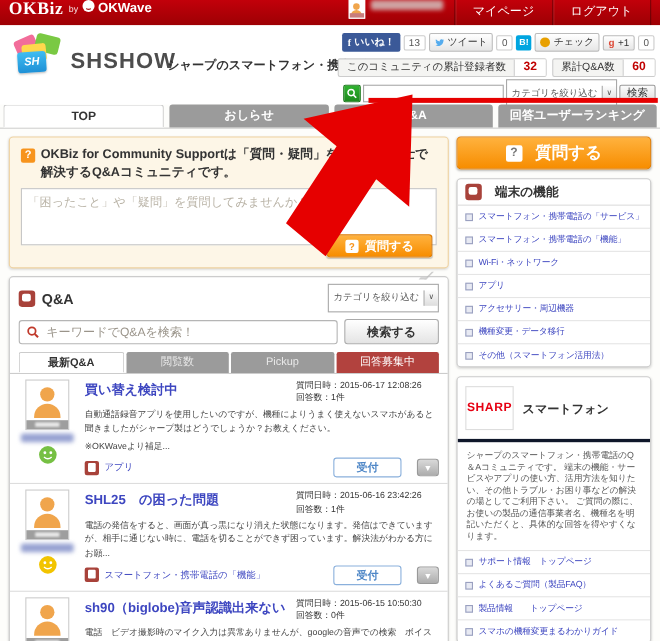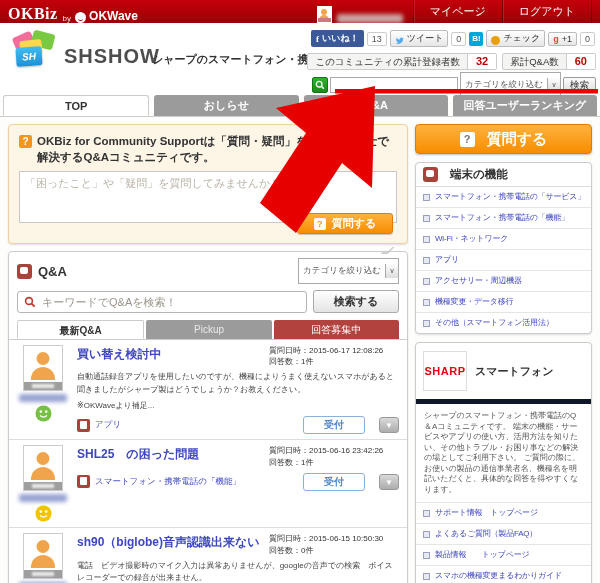--- a/index.html
+++ b/index.html
@@ -1,21 +1,21 @@
 <!DOCTYPE html>
 <html><head>
 <meta charset="utf-8">
 <style>
   *{margin:0;padding:0;box-sizing:border-box}
   html,body{width:600px;height:583px;overflow:hidden;background:#fff}
   .page{position:relative;width:600px;height:583px;overflow:hidden;background:#fdfdfb;
         font-family:"Liberation Sans","DejaVu Sans",sans-serif;color:#333}
 
   
-  .topbar{height:23px;background:linear-gradient(#c2000a,#9d0004);display:flex;align-items:flex-end;
+  .topbar{height:23px;background:linear-gradient(#c2000a,#9d0004);display:flex;align-items:flex-start;
           padding:0 8px;color:#fff}
   .logo-okbiz{font-family:"Liberation Serif","DejaVu Serif",serif;font-size:16px;font-weight:bold;letter-spacing:.5px}
   .logo-by{font-size:8px;margin:4px 4px 0 5px;opacity:.9}
   .okwave-circle{width:11px;height:11px;border-radius:50%;background:#fff;margin-right:3px;position:relative}
   .okwave-circle:after{content:"";position:absolute;left:3px;top:5px;width:5px;height:3px;
         border-bottom:1.5px solid #a00004;border-radius:50%}
   .logo-okwave{font-size:12px;font-weight:bold}
   .topbar-spacer{flex:1}
   .tb-avatar{width:15px;height:17px;background:#fff;border:1px solid #fff;position:relative;margin-right:5px}
   .tb-avatar .av-head{position:absolute;top:2px;left:50%;transform:translateX(-50%);width:6px;height:6px;border-radius:50%;background:#f0a54c}
@@ -37,21 +37,21 @@
              transform:rotate(-4deg);color:#fff;font-weight:bold;font-style:italic;font-size:10px;
              text-align:center;line-height:19px;box-shadow:0 1px 2px rgba(0,0,0,.25)}
   .site-name{position:absolute;left:64px;top:22px;font-size:20px;font-weight:bold;color:#4d4d4d;letter-spacing:1px}
   .tagline{position:absolute;left:152px;top:29px;font-size:11px;font-weight:bold;color:#333;white-space:nowrap}
 
   .social{position:absolute;right:5px;top:7px;display:flex;align-items:center;gap:3px;font-size:9px;white-space:nowrap}
   .btn-fb{background:#3b5998;color:#fff;border-radius:2px;padding:2px 5px;display:flex;align-items:center;gap:3px;font-weight:bold}
   .fb-f{font-family:"Liberation Serif",serif;font-weight:bold}
   .cnt{border:1px solid #ccc;background:#fff;color:#555;padding:1px 4px;border-radius:2px;min-width:14px;text-align:center}
   .btn-gray{border:1px solid #bbb;background:linear-gradient(#fff,#e6e6e6);border-radius:2px;
-            padding:1px 4px;color:#333;display:flex;align-items:flex-end;gap:3px}
+            padding:1px 4px;color:#333;display:flex;align-items:center;gap:3px}
   .btn-hatena{width:14px;height:14px;background:#00a5e0;color:#fff;font-weight:bold;font-size:8px;
               border-radius:2px;text-align:center;line-height:14px}
   .mixi-dot{width:9px;height:9px;border-radius:50%;background:#e8a000;display:inline-block}
   .gplus-g{color:#dd4b39;font-weight:bold}
 
   .stats{position:absolute;right:4px;top:30px;display:flex;gap:5px}
   .stat{display:flex;align-items:stretch;border:1px solid #ccc;background:#f4f4f2;border-radius:2px;height:17px}
   .stat-label{padding:0 7px;font-size:9.5px;line-height:15px;color:#333;white-space:nowrap}
   .stat-value{background:#fff;border-left:1px solid #ccc;padding:0 8px;color:#c00000;font-weight:bold;
               font-size:11px;line-height:15px}
@@ -147,21 +147,21 @@
                 justify-content:center;gap:12px;cursor:pointer;box-shadow:0 1px 2px rgba(0,0,0,.25)}
   .side-ask-btn .q-white{width:15px;height:15px;font-size:11px;line-height:15px;color:#777}
   .side-box{margin-top:8px;border:1px solid #ccc;border-radius:4px;background:#fff;overflow:hidden;
             box-shadow:0 1px 2px rgba(0,0,0,.12)}
   .side-box-head{display:flex;align-items:center;gap:6px;padding:4px 7px;border-bottom:1px solid #ddd;
                  font-size:11.5px;font-weight:bold;color:#333}
   .side-list-item{display:flex;align-items:center;gap:5px;padding:4px 7px;border-bottom:1px solid #e5e5e5;cursor:pointer}
   .side-list-item:last-child{border-bottom:none}
   .bullet{flex:0 0 7px;width:7px;height:7px;background:#e8eaf3;border:1px solid #9aa0c0}
   .side-link-label{font-size:8px;letter-spacing:-.2px;color:#3d46c0;white-space:nowrap;overflow:hidden;line-height:12px}
-  .company-head{display:flex;align-items:center;gap:8px;padding:8px 7px;border-bottom:5px solid #0f172a}
+  .company-head{display:flex;align-items:center;gap:8px;padding:8px 7px;border-bottom:3px solid #0f172a}
   .sharp-logo{width:44px;height:40px;border:1px solid #ddd;display:flex;align-items:center;justify-content:center;
               color:#e60012;font-weight:bold;font-size:11px;letter-spacing:.5px;flex:0 0 44px}
   .company-name{font-size:11px;font-weight:bold;color:#333}
   .company-desc{padding:7px 8px;font-size:8px;line-height:1.32;color:#555;border-bottom:1px solid #e5e5e5}
 
   
   .annotation{position:absolute;top:0;left:0;z-index:99;pointer-events:none}
 </style>
 </head>
 <body>
@@ -284,20 +284,21 @@
             <svg width="12" height="12" viewBox="0 0 12 12">
                 <circle cx="5" cy="5" r="3.4" fill="none" stroke="#c0392b" stroke-width="1.6"></circle>
                 <line x1="7.6" y1="7.6" x2="10.6" y2="10.6" stroke="#c0392b" stroke-width="1.8"></line>
               </svg>
             <input type="text" placeholder="キーワードでQ&amp;Aを検索！" style="">
           </span>
           <button class="qa-search-btn">検索する</button>
         </div>
         <div class="subtabs">
             <div class="subtab active">最新Q&amp;A</div>
+            <div class="subtab">閲覧数</div>
             <div class="subtab">Pickup</div>
             <div class="subtab red">回答募集中</div>
           </div>
         <div id="qa-items">
             <div class="qa-item">
     <div class="avatar-col">
       <div class="avatar">
         <span class="av-head"></span>
         <span class="av-body"></span>
         <span class="av-strip">
@@ -348,20 +349,21 @@
       </svg>
     </div>
     <div class="item-main">
       <div class="item-top">
         <a class="item-title">SHL25　の困った問題</a>
         <div class="item-meta">
           <div class="meta-date">質問日時：2015-06-16 23:42:26</div>
           <div class="meta-answers">回答数：1件</div>
         </div>
       </div>
+      <div class="item-body">電話の発信をすると、画面が真っ黒になり消えた状態になります。発信はできていますが、相手に通じない時に、電話を切ることができず困っています。解決法がわかる方にお願...</div>
 
       <div class="item-foot">
         <span class="cat-icon"></span>
         <a class="cat-link">スマートフォン・携帯電話の「機能」</a>
         <span class="status-badge">受付</span>
         <span class="arrow-btn">▼</span>
       </div>
     </div>
   </div>
             <div class="qa-item">

